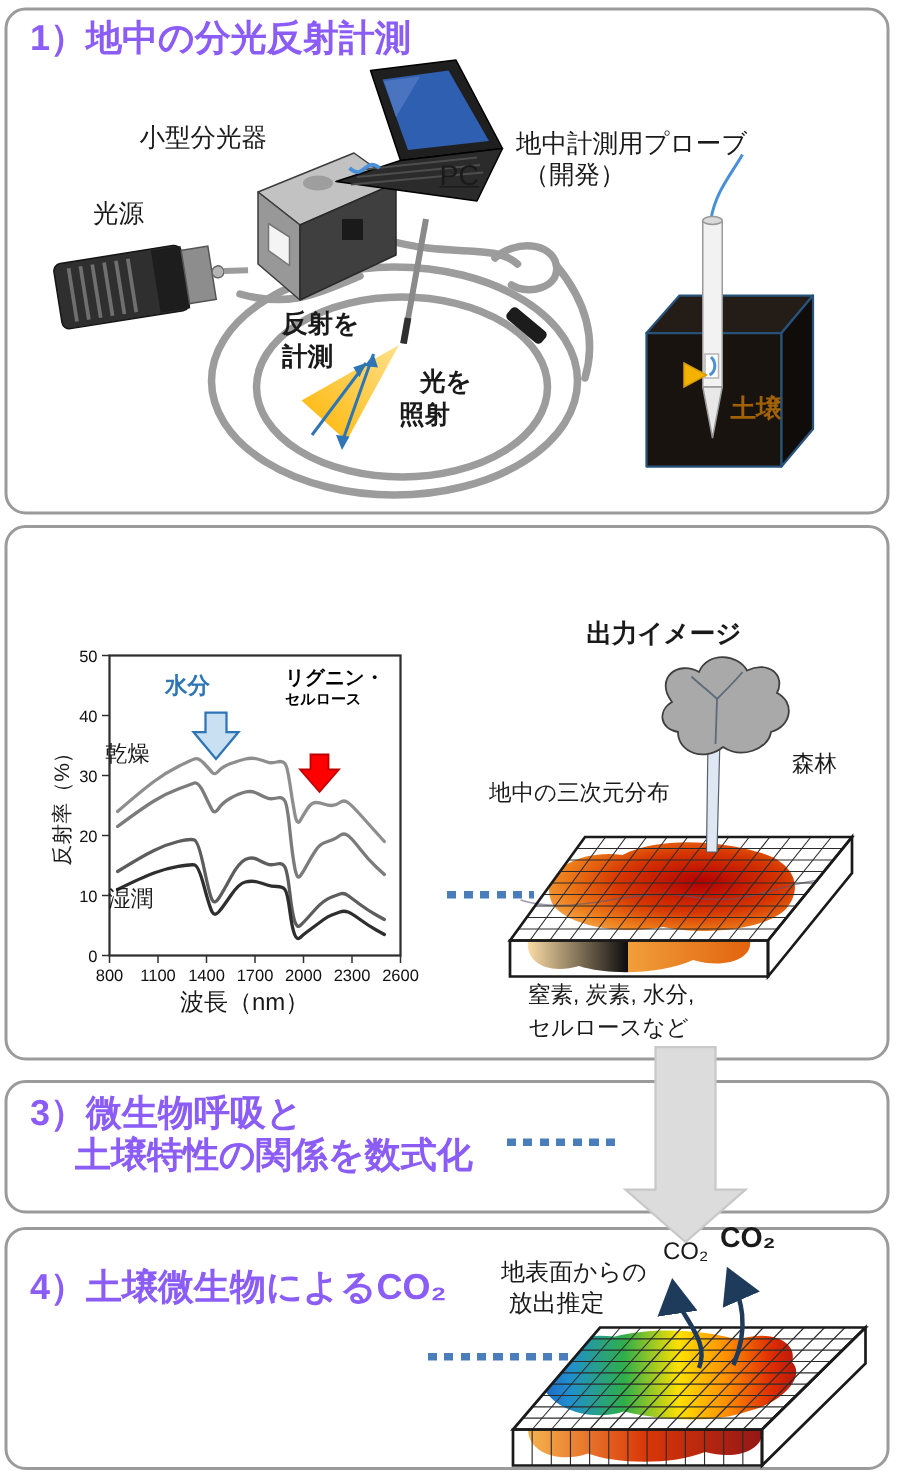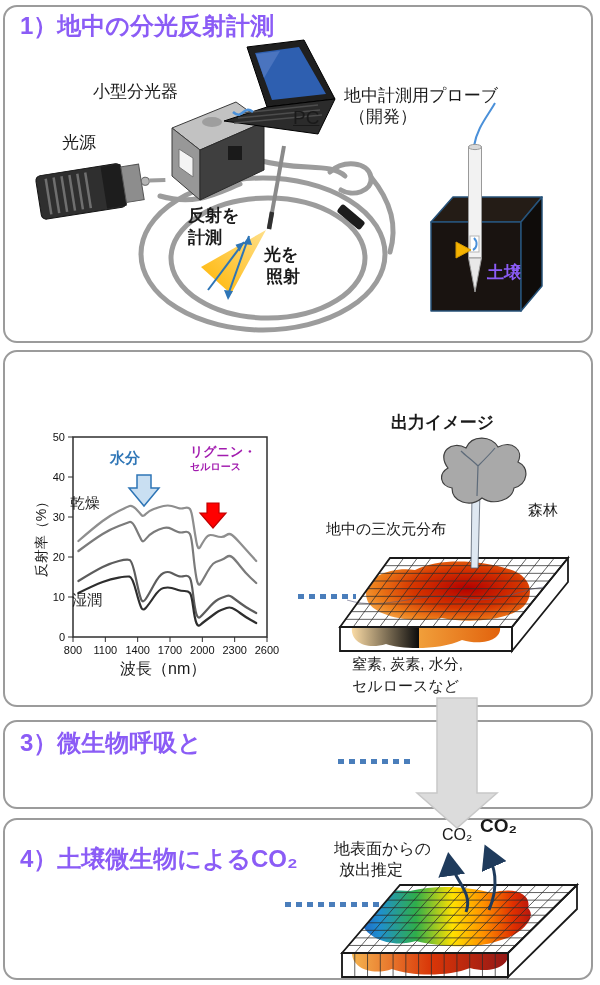--- a/index.html
+++ b/index.html
@@ -4,22 +4,22 @@
 <style>
   html,body{margin:0;padding:0;background:#ffffff;}
   .page{position:relative;width:600px;height:985px;background:#fff;overflow:hidden;
         font-family:"Liberation Sans","DejaVu Sans",sans-serif;color:#1a1a1a;}
   .panel{position:absolute;left:3px;width:590px;background:#fff;
          border:2px solid #9b9b9b;border-radius:14px;box-sizing:border-box;}
   .lbl{position:absolute;white-space:nowrap;line-height:1.15;}
   .title{font-size:24px;font-weight:bold;color:#8b5cf6;}
   .t17{font-size:17px;} .t16{font-size:16px;} .t15{font-size:15px;} .t19{font-size:19px;}
   .bold{font-weight:bold;}
-  .blue{color:#2e75b6;} .red{color:#a21caf;}
-  .white{color:#8b5cf6;}
+  .blue{color:#2e75b6;} .red{color:#000000;}
+  .white{color:#a16207;}
   svg.art{position:absolute;left:0;top:0;}
   .dotted{position:absolute;height:5px;
     background:repeating-linear-gradient(90deg,#4a7ebb 0 6px,transparent 6px 11px);}
   .ylab{position:absolute;width:120px;height:18px;text-align:center;
         transform:rotate(-90deg);font-size:14px;}
 </style>
 </head>
 <body>
 
 <div class="page">
@@ -309,39 +309,40 @@
   <div class="dotted" style="left:285px;top:902px;width:97px;"></div>
 
   <div class="lbl title" style="left:20px;top:12px;">1）地中の分光反射計測</div>
   <div class="lbl t17" style="left:93px;top:82px;">小型分光器</div>
   <div class="lbl t19" style="left:293px;top:107px;text-decoration:underline;">PC</div>
   <div class="lbl t17" style="left:62px;top:133px;">光源</div>
   <div class="lbl t17" style="left:344px;top:86px;">地中計測用プローブ</div>
   <div class="lbl t17" style="left:349px;top:107px;">（開発）</div>
   <div class="lbl t17 bold" style="left:188px;top:206px;">反射を</div>
   <div class="lbl t17 bold" style="left:188px;top:228px;">計測</div>
-  <div class="lbl t17 bold" style="left:264px;top:245px;">光を</div>
+  <div class="lbl t17 bold" style="left:280px;top:245px;">光を</div>
   <div class="lbl t17 bold" style="left:266px;top:267px;">照射</div>
   <div class="lbl t17 bold white" style="left:487px;top:263px;">土壌</div>
 
   <div class="lbl t17 bold" style="left:391px;top:413px;">出力イメージ</div>
   <div class="lbl t15" style="left:326px;top:520px;">地中の三次元分布</div>
   <div class="lbl t15" style="left:528px;top:501px;">森林</div>
   <div class="lbl t15" style="left:352px;top:655px;">窒素, 炭素, 水分,</div>
   <div class="lbl t15" style="left:352px;top:677px;">セルロースなど</div>
 
   <div class="ylab lbl" style="left:-18px;top:527px;">反射率（%）</div>
   <div class="lbl" style="left:120px;top:660px;font-size:16px;">波長（nm）</div>
   <div class="lbl t15" style="left:70px;top:494px;">乾燥</div>
   <div class="lbl t15" style="left:72px;top:591px;">湿潤</div>
   <div class="lbl t15 bold blue" style="left:110px;top:449px;">水分</div>
   <div class="lbl bold red" style="left:190px;top:445px;font-size:13px;">リグニン・</div>
   <div class="lbl bold red" style="left:190px;top:461px;font-size:10px;">セルロース</div>
 
   <div class="lbl title" style="left:20px;top:729px;">3）微生物呼吸と</div>
+  <div class="lbl title" style="left:50px;top:757px;">土壌特性の関係を数式化</div>
 
   <div class="lbl title" style="left:20px;top:845px;">4）土壌微生物によるCO₂</div>
   <div class="lbl t16" style="left:334px;top:840px;">地表面からの</div>
   <div class="lbl t16" style="left:339px;top:861px;">放出推定</div>
   <div class="lbl t16" style="left:442px;top:826px;">CO₂</div>
   <div class="lbl t19 bold" style="left:480px;top:815px;">CO₂</div>
 
 </div>
 
 </body></html>

